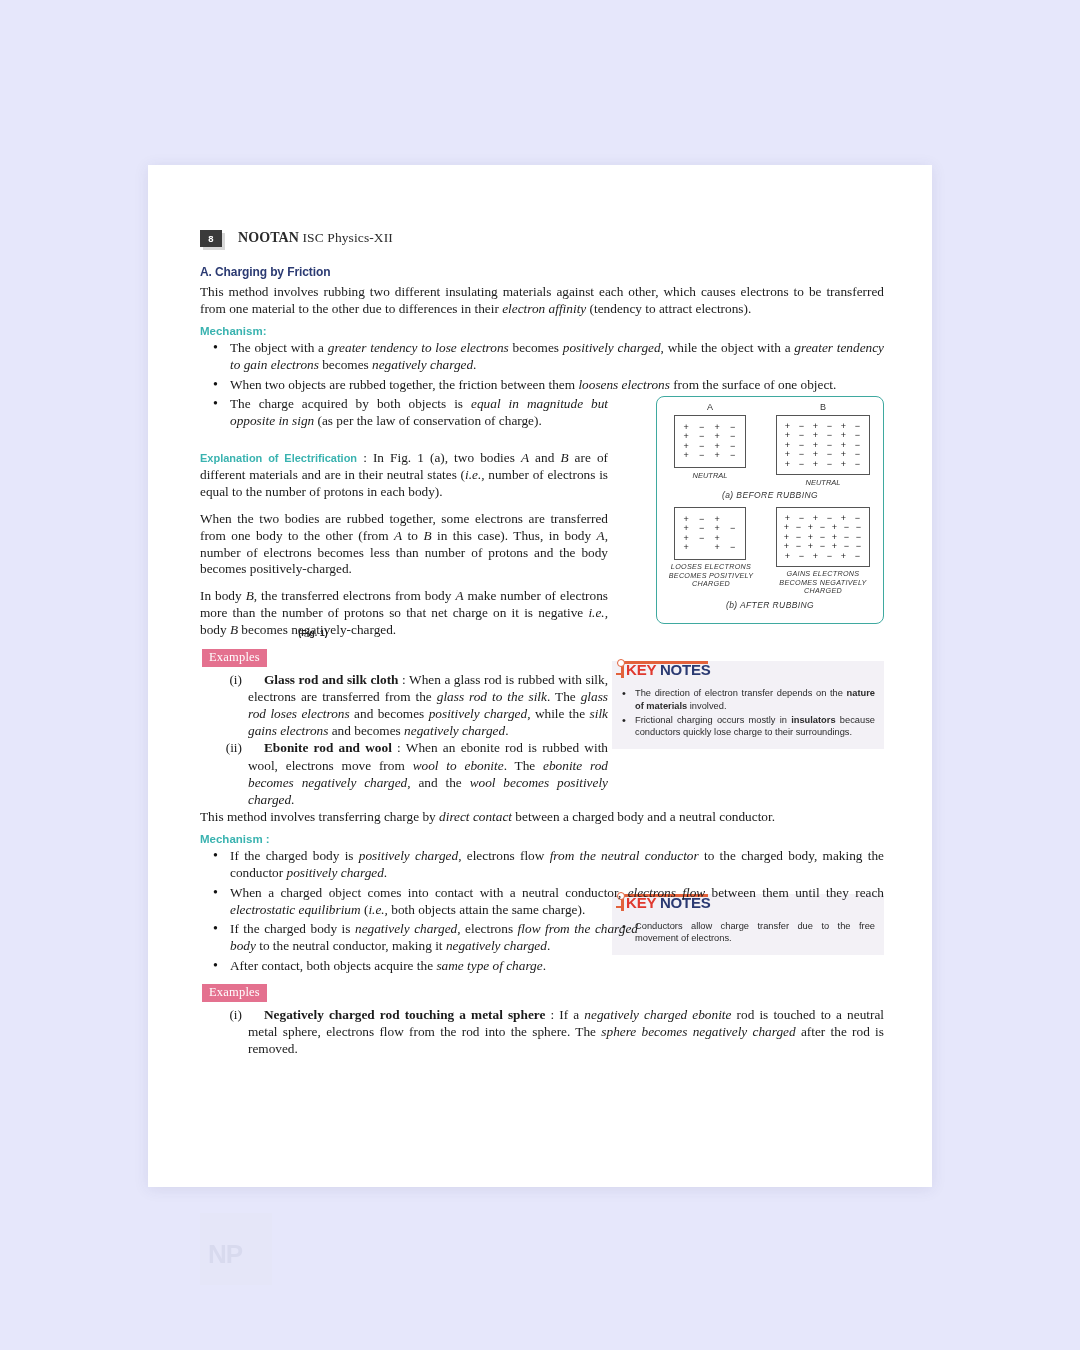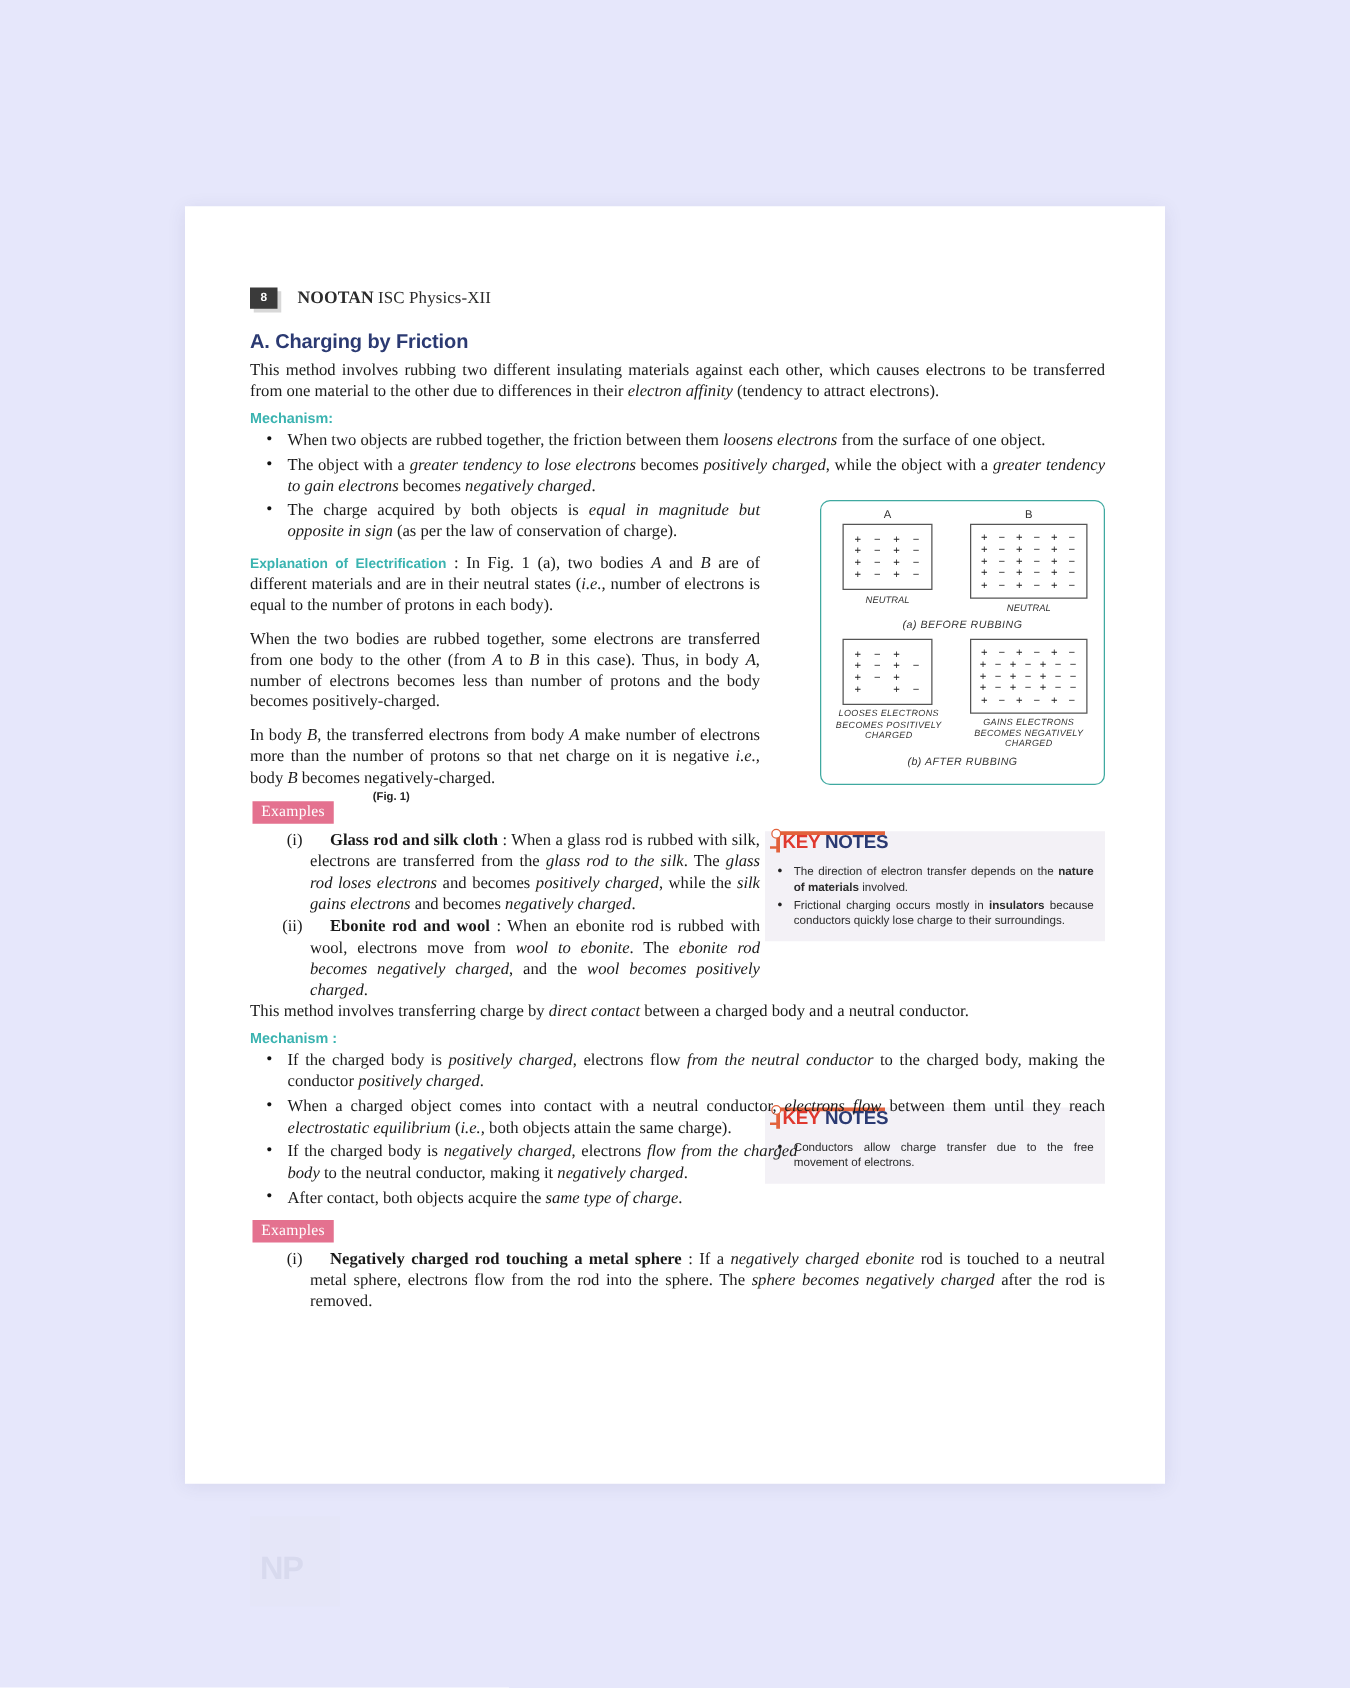--- a/index.html
+++ b/index.html
@@ -31,21 +31,21 @@
     box-shadow:3px 3px 0 #d8d8d8;
   }
   .runhead-title{
     margin-left:16px;font-size:13.5px;color:#2b2b2b;letter-spacing:.1px;
   }
   .runhead-title b{font-weight:700;font-size:14px;}
 
   
   h2.sec{
     font-family:"Liberation Sans",sans-serif;
-    color:#2b3a72;font-size:16px;font-weight:700;
+    color:#2b3a72;font-size:12px;font-weight:700;
     margin:17px 0 5px 0;letter-spacing:-.1px;
   }
   .mech{
     font-family:"Liberation Sans",sans-serif;
     color:#3ab3b0;font-size:11.5px;font-weight:700;
     margin:7px 0 3px 0;
   }
   .subhead-inline{
     font-family:"Liberation Sans",sans-serif;
     color:#3ab3b0;font-size:11px;font-weight:700;
@@ -189,22 +189,22 @@
     </div>
 
     
     <h2 class="sec">A. Charging by Friction</h2>
 
     <p class="body"><span>This method involves rubbing two different insulating materials against each other, which causes electrons to be transferred from one material to the other due to differences in their </span><em>electron affinity</em><span> (tendency to attract electrons).</span></p>
 
     <div class="mech">Mechanism:</div>
 
     <ul class="bl">
+      <li><span>The object with a </span><em>greater tendency to lose electrons</em><span> becomes </span><em>positively charged</em><span>, while the object with a </span><em>greater tendency to gain electrons</em><span> becomes </span><em>negatively charged</em><span>.</span></li>
       <li><span>When two objects are rubbed together, the friction between them </span><em>loosens electrons</em><span> from the surface of one object.</span></li>
-      <li><span>The object with a </span><em>greater tendency to lose electrons</em><span> becomes </span><em>positively charged</em><span>, while the object with a </span><em>greater tendency to gain electrons</em><span> becomes </span><em>negatively charged</em><span>.</span></li>
     </ul>
 
     
     <div class="wrapzone">
 
       <div class="figbox">
         <div class="figinner">
 
           <div class="boxname" style="left:14px;top:5px;width:78px;">A</div>
           <div class="boxname" style="left:118px;top:5px;width:96px;">B</div>
@@ -369,21 +369,21 @@
           <div class="figcap" style="top:203px;left:10px;width:206px;">(b) AFTER  RUBBING</div>
         </div>
       </div>
       <div class="fignum" style="position:absolute;right:0;top:232px;">(Fig. 1)</div>
 
       <div class="col-left">
         <ul class="bl">
           <li><span>The charge acquired by both objects is </span><em>equal in magnitude but opposite in sign</em><span> (as per the law of conservation of charge).</span></li>
         </ul>
 
-        <p class="body" style="margin-top:8px;"><span class="subhead-inline">Explanation of Electrification</span><span> : In Fig. 1 (a), two bodies </span><em>A</em><span> and </span><em>B</em><span> are of different materials and are in their neutral states (</span><em>i.e.,</em><span> number of electrons is equal to the number of protons in each body).</span></p>
+        <p class="body" style="margin-top:20px;"><span class="subhead-inline">Explanation of Electrification</span><span> : In Fig. 1 (a), two bodies </span><em>A</em><span> and </span><em>B</em><span> are of different materials and are in their neutral states (</span><em>i.e.,</em><span> number of electrons is equal to the number of protons in each body).</span></p>
 
         <p class="body" style="margin-top:10px;"><span>When the two bodies are rubbed together, some electrons are transferred from one body to the other (from </span><em>A</em><span> to </span><em>B</em><span> in this case). Thus, in body </span><em>A</em><span>, number of electrons becomes less than number of protons and the body becomes positively-charged.</span></p>
 
         <p class="body" style="margin-top:10px;"><span>In body </span><em>B</em><span>, the transferred electrons from body </span><em>A</em><span> make number of electrons more than the number of protons so that net charge on it is negative </span><em>i.e.,</em><span> body </span><em>B</em><span> becomes negatively-charged.</span></p>
       </div>
 
       <div class="col-left-narrow" style="width:408px;">
         <span class="ex-badge">Examples</span>
         <ol class="roman">
           <li><span class="rn">(i)</span><strong>Glass rod and silk cloth</strong><span> : When a glass rod is rubbed with silk, electrons are transferred from the </span><em>glass rod to the silk</em><span>. The </span><em>glass rod loses electrons</em><span> and becomes </span><em>positively charged</em><span>, while the </span><em>silk gains electrons</em><span> and becomes </span><em>negatively charged</em><span>.</span></li>

